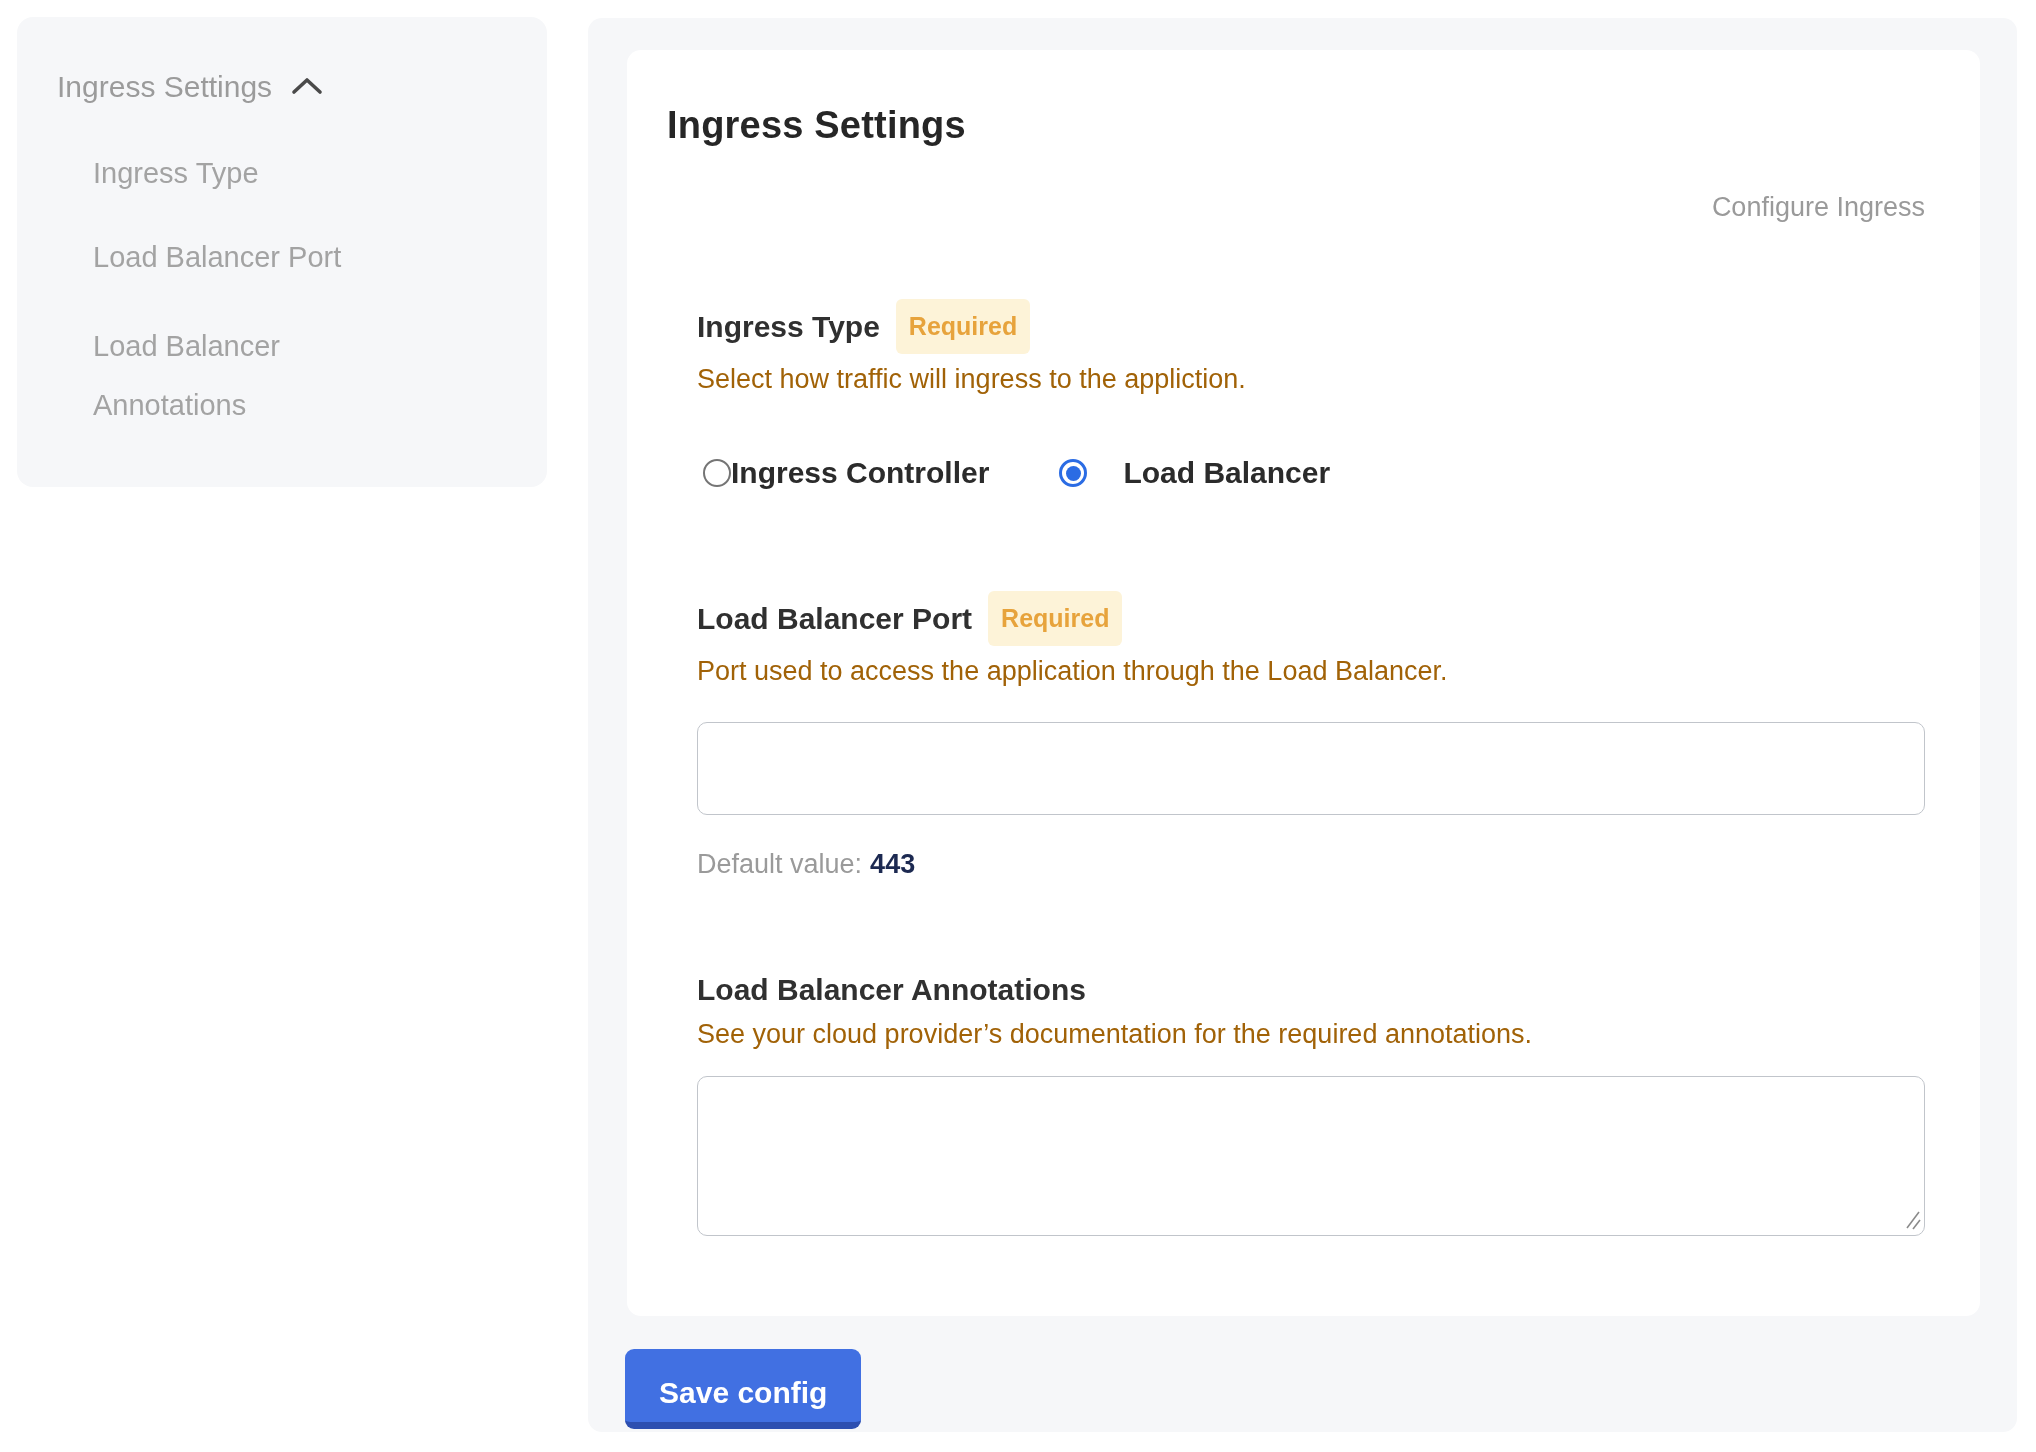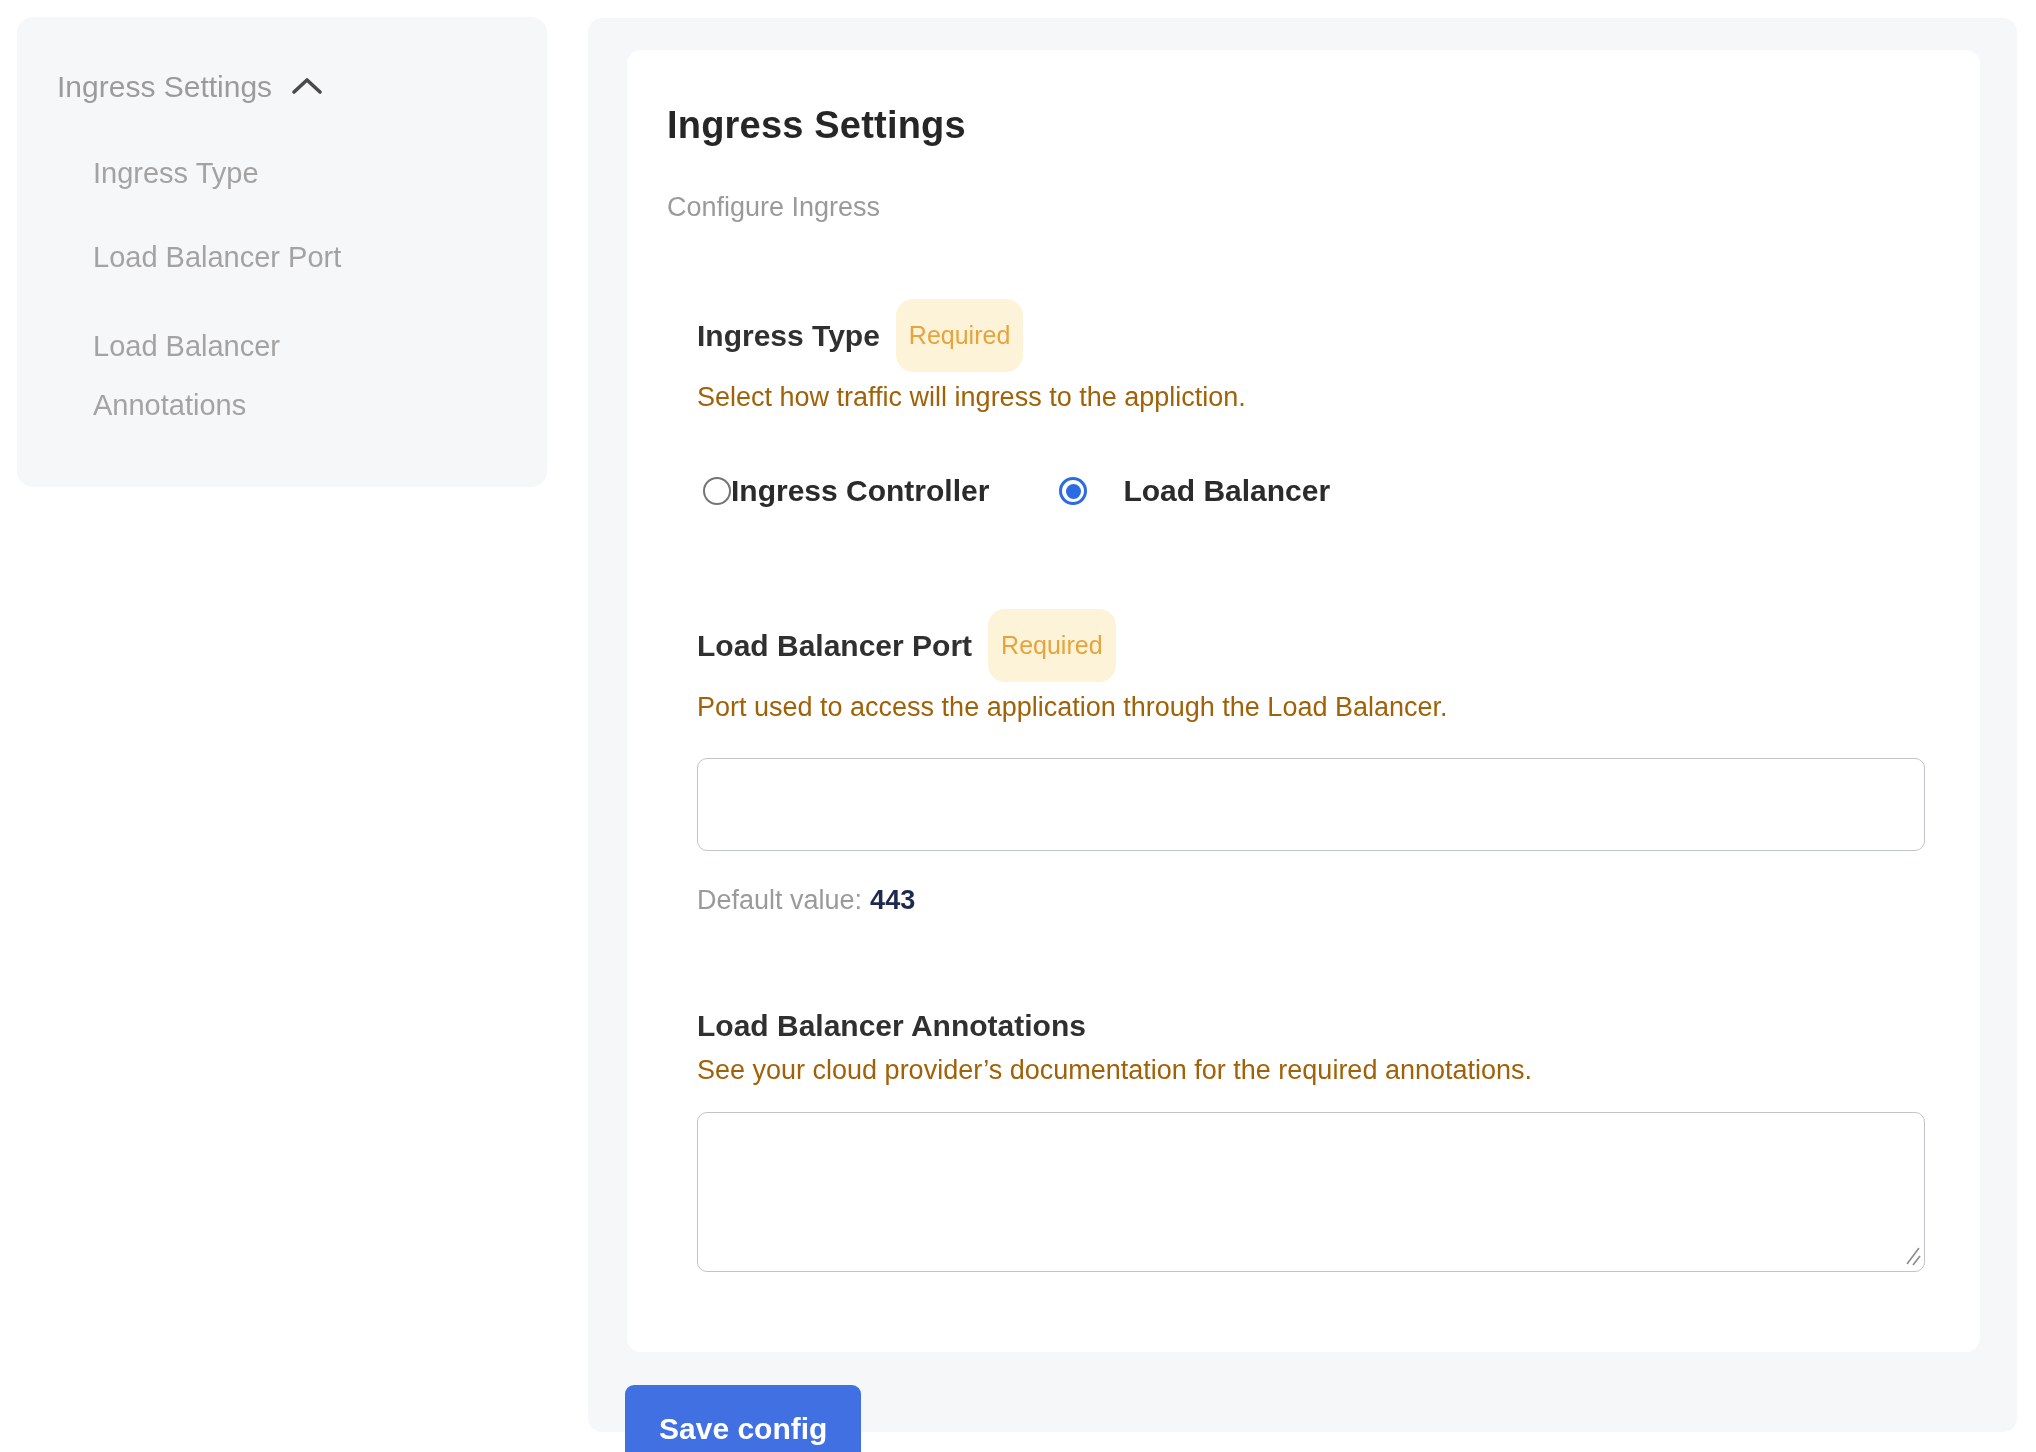--- a/index.html
+++ b/index.html
@@ -59,36 +59,38 @@
   .card h1 {
     font-size: 38px; line-height: 46px;
     font-weight: 700;
     color: #262626;
     letter-spacing: 0.2px;
   }
   .card .subtitle {
     margin-top: 42px;
     font-size: 27px; line-height: 34px;
     color: #9a9a9a;
+    text-align: right;
   }
   .sections { margin-left: 30px; width: 1228px; }
 
   .section-title-row { display: flex; align-items: center; }
   .section-title {
     font-size: 30px; line-height: 38px;
     font-weight: 700;
     color: #303030;
   }
   .badge {
     margin-left: 16px;
     background: #fdf3d8;
     color: #e7a33c;
     font-size: 25px; line-height: 25px;
-    padding: 24px 13px;
-    border-radius: 17px;
+    padding: 15px 13px;
+    border-radius: 6px;
+    font-weight: bold;
   }
   .section-desc {
     margin-top: 8px;
     font-size: 27px; line-height: 34px;
     color: #a16207;
   }
 
   .sec-ingress-type { margin-top: 75px; }
   .radio-row {
     margin-top: 60px;

